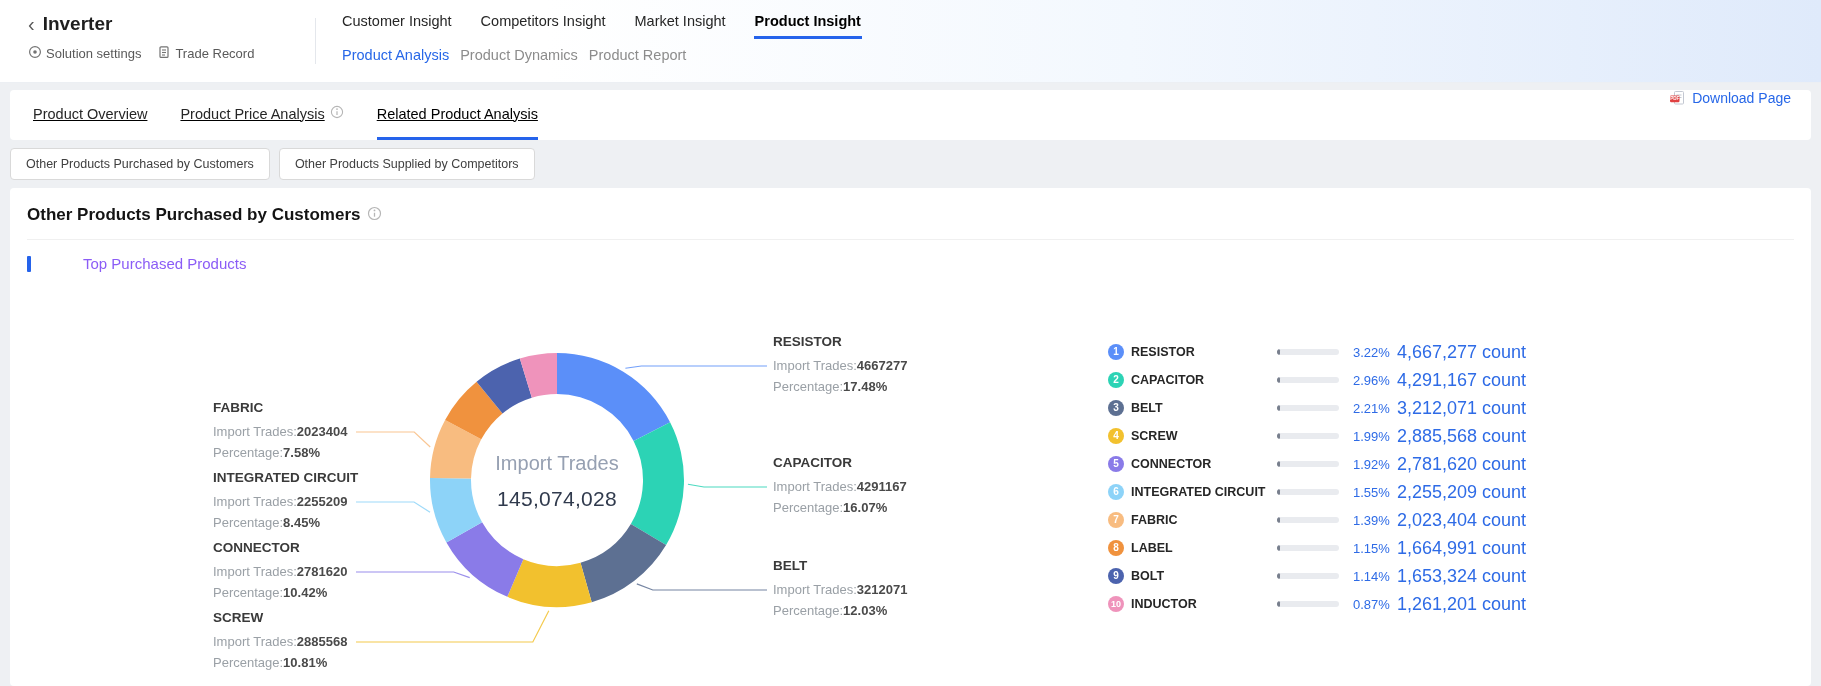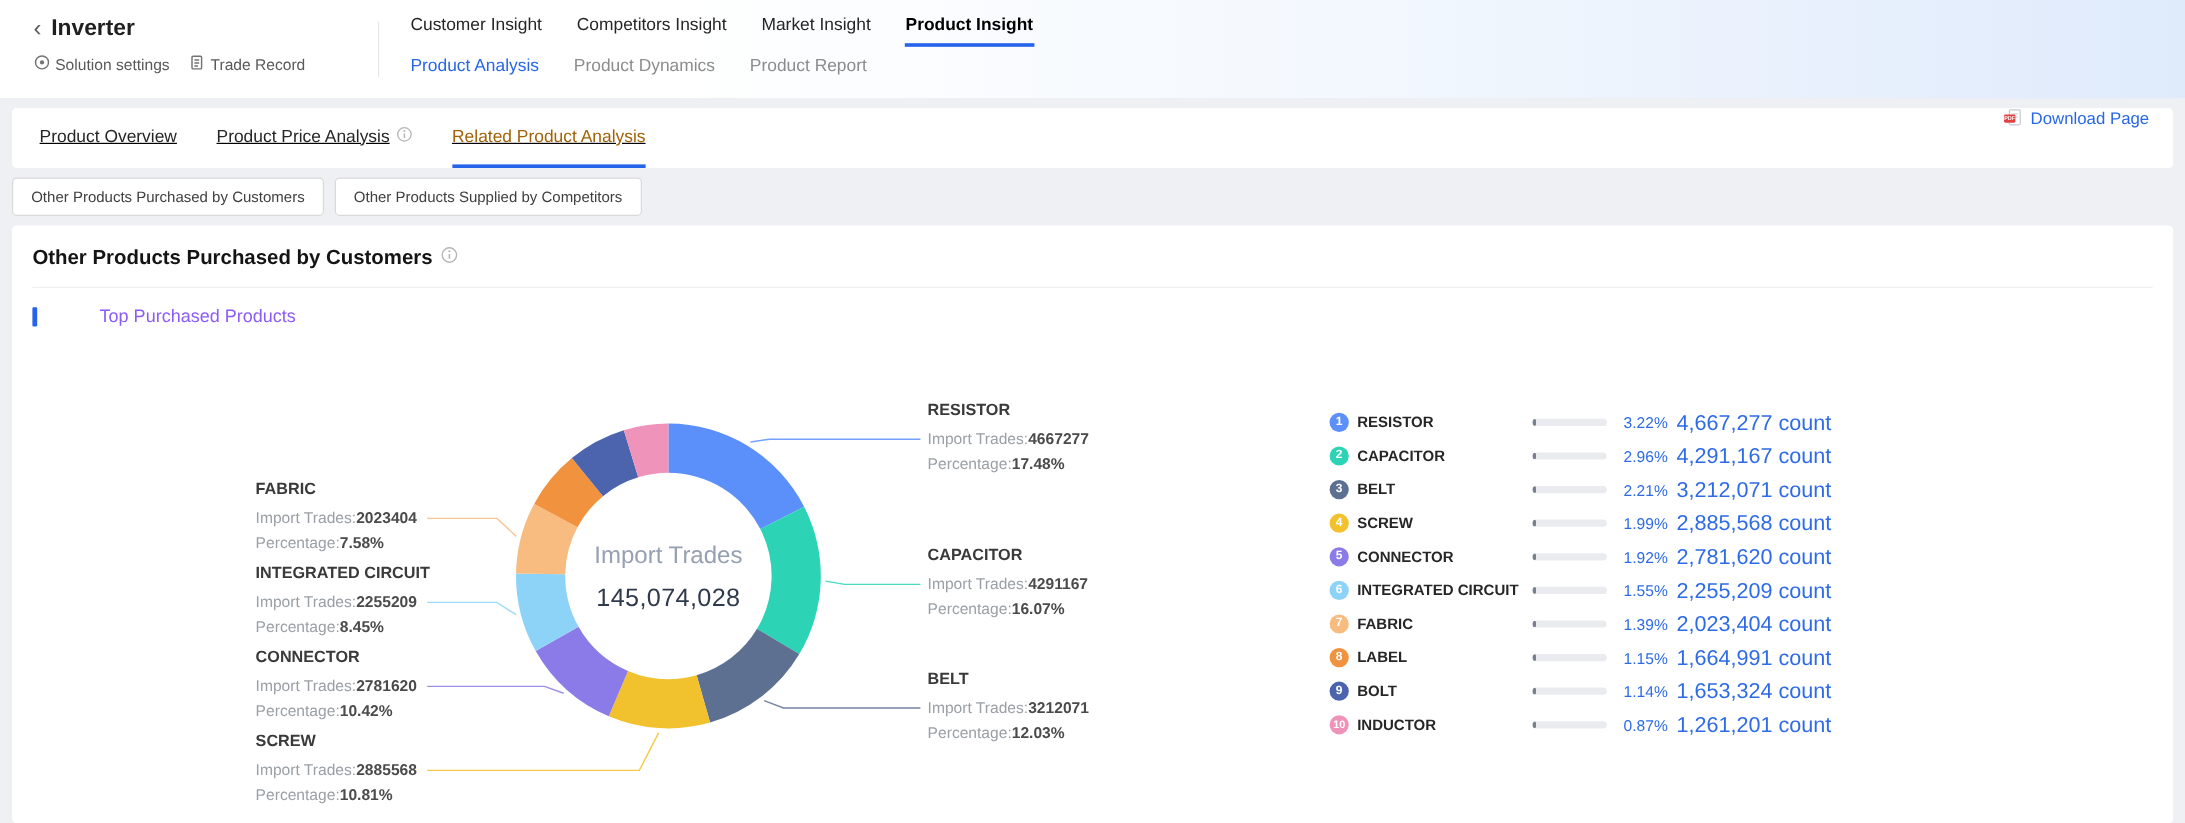--- a/index.html
+++ b/index.html
@@ -19,32 +19,32 @@
   .back-row{display:flex;align-items:center;gap:8px;margin-top:13px;}
   .back{font-size:20px;color:#595959;line-height:20px;cursor:pointer;}
   .app-title{font-size:19px;font-weight:700;color:#1f1f1f;}
   .meta-row{display:flex;align-items:center;gap:16px;margin-top:10px;}
   .meta-item{display:inline-flex;align-items:center;gap:4px;font-size:13px;color:#595959;cursor:pointer;}
   .header-divider{position:absolute;left:315px;top:18px;width:1px;height:46px;background:#e4e7ec;}
   .nav{position:absolute;left:341px;top:0;}
   .nav-row1{display:flex;gap:27px;}
   .nav-tab{font-size:14.5px;color:#262626;padding:13px 1px 7px;cursor:pointer;}
   .nav-tab.active{font-weight:700;color:#000;border-bottom:3px solid #2563EB;}
-  .nav-row2{display:flex;gap:27px;margin-top:2px;}
+  .nav-row2{display:flex;gap:9px;margin-top:2px;}
   .sub-tab{font-size:14.5px;color:#8c8c8c;padding:6px 1px 10px;cursor:pointer;}
   .sub-tab.active{color:#2767E8;}
   
   .toolbar{
     position:absolute;left:10px;right:10px;top:90px;height:50px;
     background:#fff;border-radius:4px;display:flex;align-items:stretch;text-decoration:underline;
   }
   .toolbar-tabs{display:flex;gap:33px;margin-left:23px;}
   .toolbar-tab{display:inline-flex;align-items:center;gap:5px;font-size:14.5px;color:#262626;
     border-bottom:3px solid transparent;box-sizing:border-box;cursor:pointer;}
-  .toolbar-tab.active{color:#a16207;border-bottom-color:#2563EB;}
+  .toolbar-tab.active{color:#000000;border-bottom-color:#2563EB;}
   .download{position:absolute;right:20px;top:0;height:100%;display:flex;align-items:flex-start;gap:6px;
     font-size:14px;color:#2767E8;cursor:pointer;}
   
   .chips{position:absolute;left:10px;top:148px;display:flex;gap:9px;}
   .chip{display:inline-flex;align-items:center;height:30px;padding:0 15px;background:#fff;
     border:1px solid #d9d9d9;border-radius:4px;font-size:12.5px;color:#404040;cursor:pointer;}
   
   .card{position:absolute;left:10px;right:10px;top:188px;bottom:0;background:#fff;border-radius:4px;}
   .card-title-row{display:flex;align-items:center;gap:7px;padding:17px 17px 0;}
   .card-title{font-size:17px;font-weight:700;color:#141414;}

